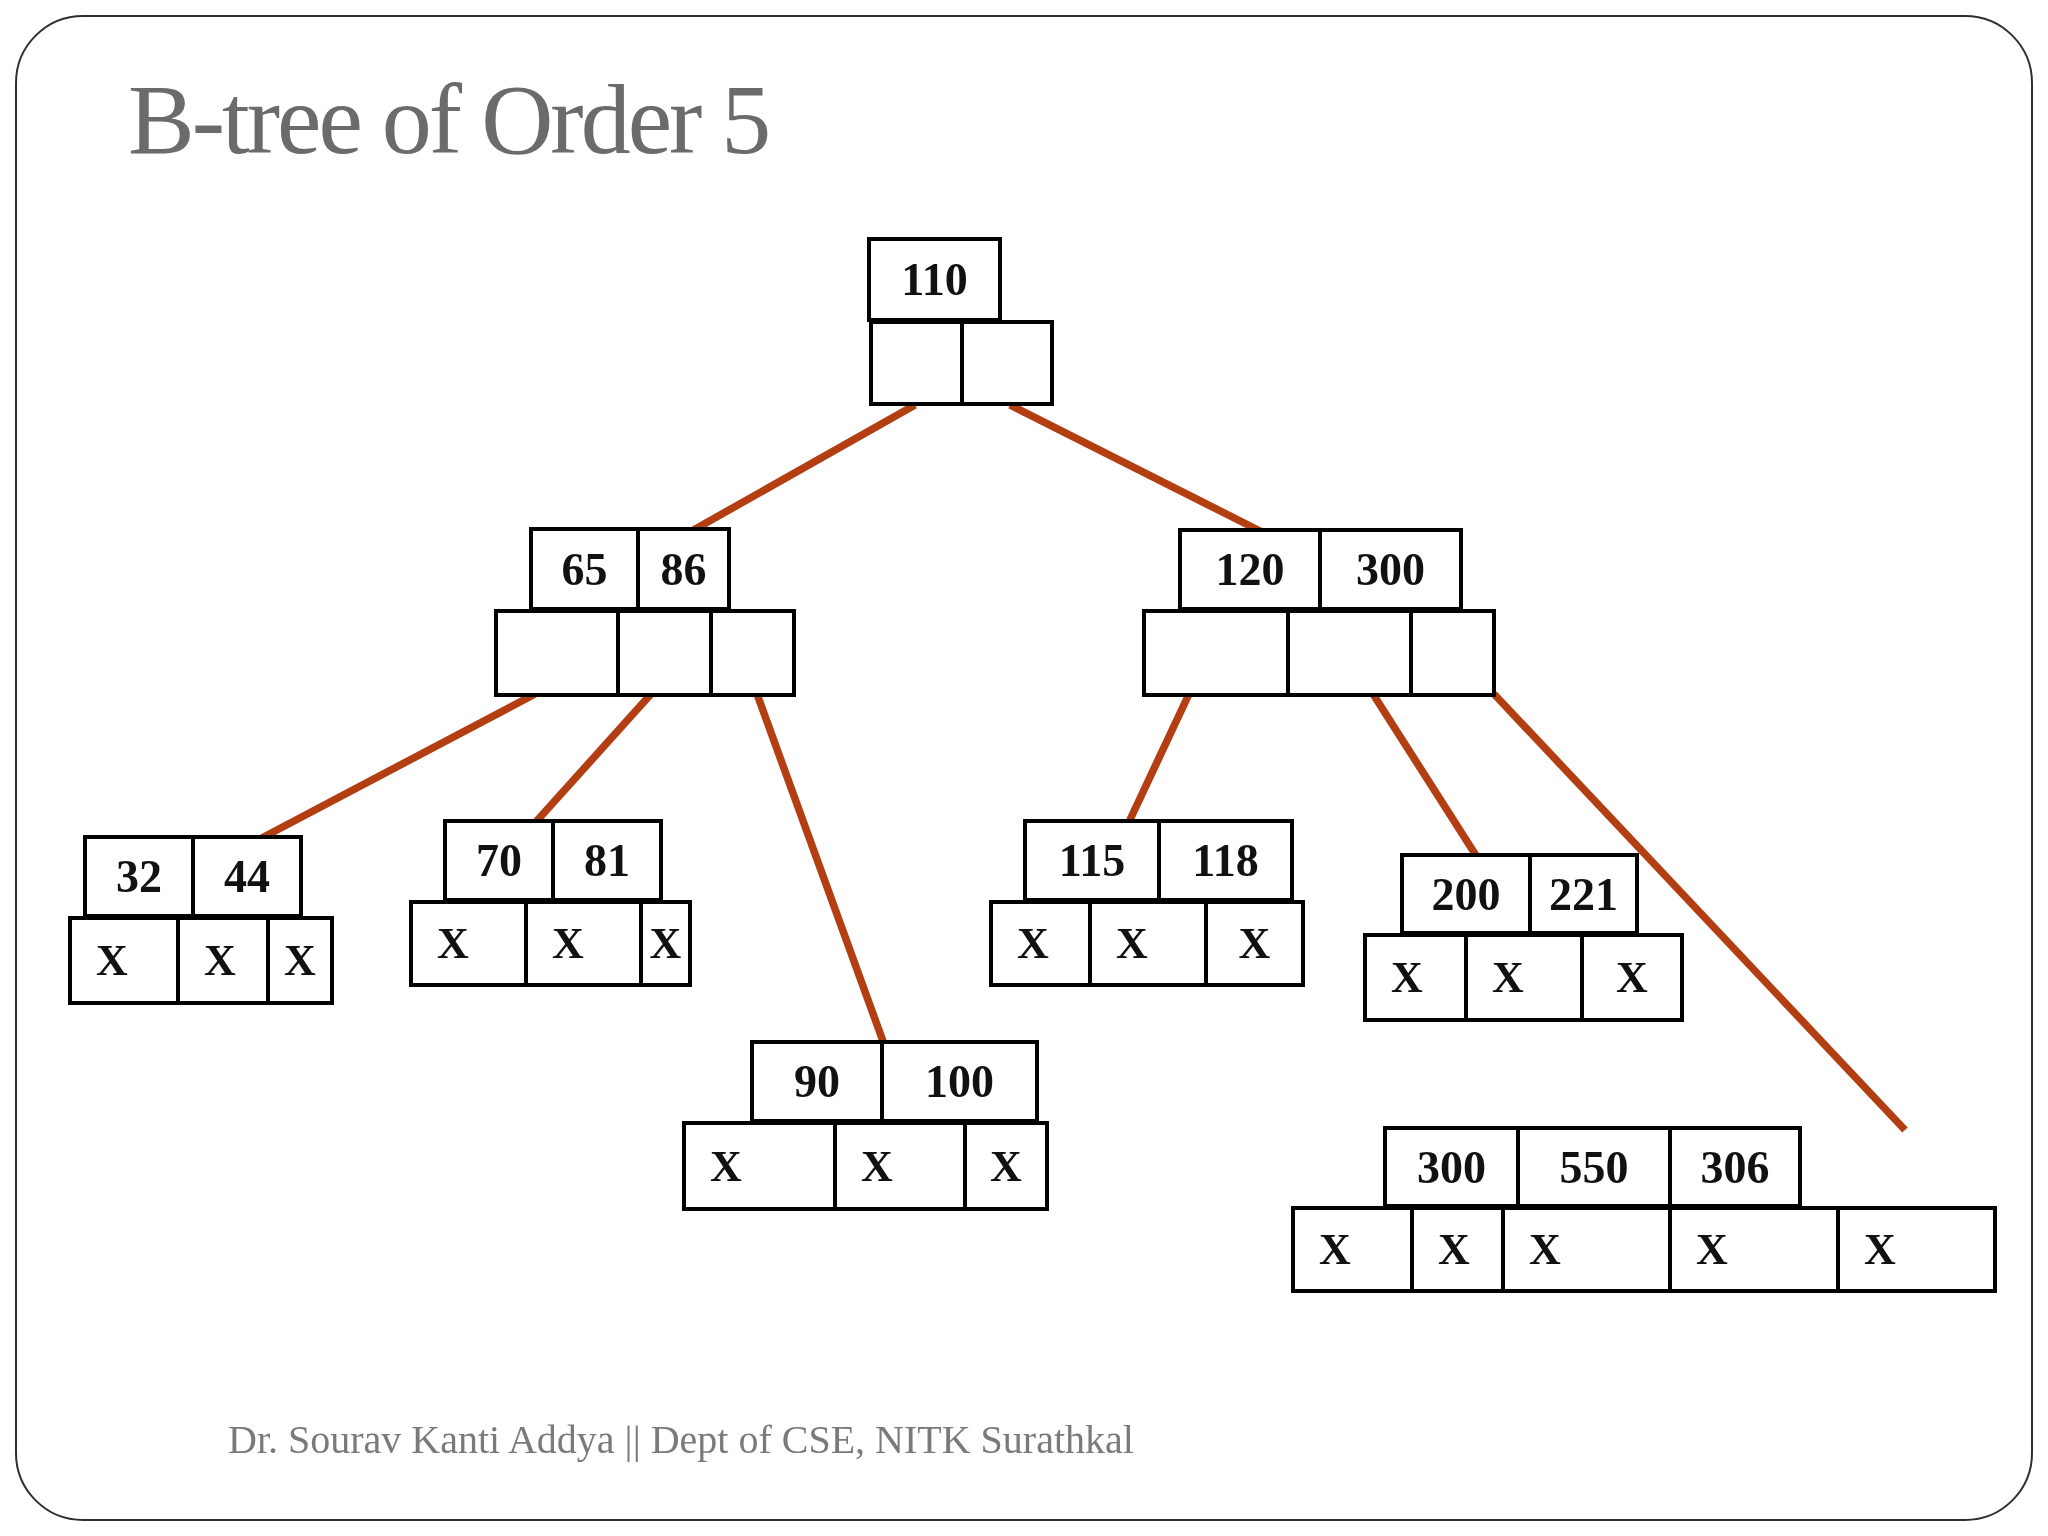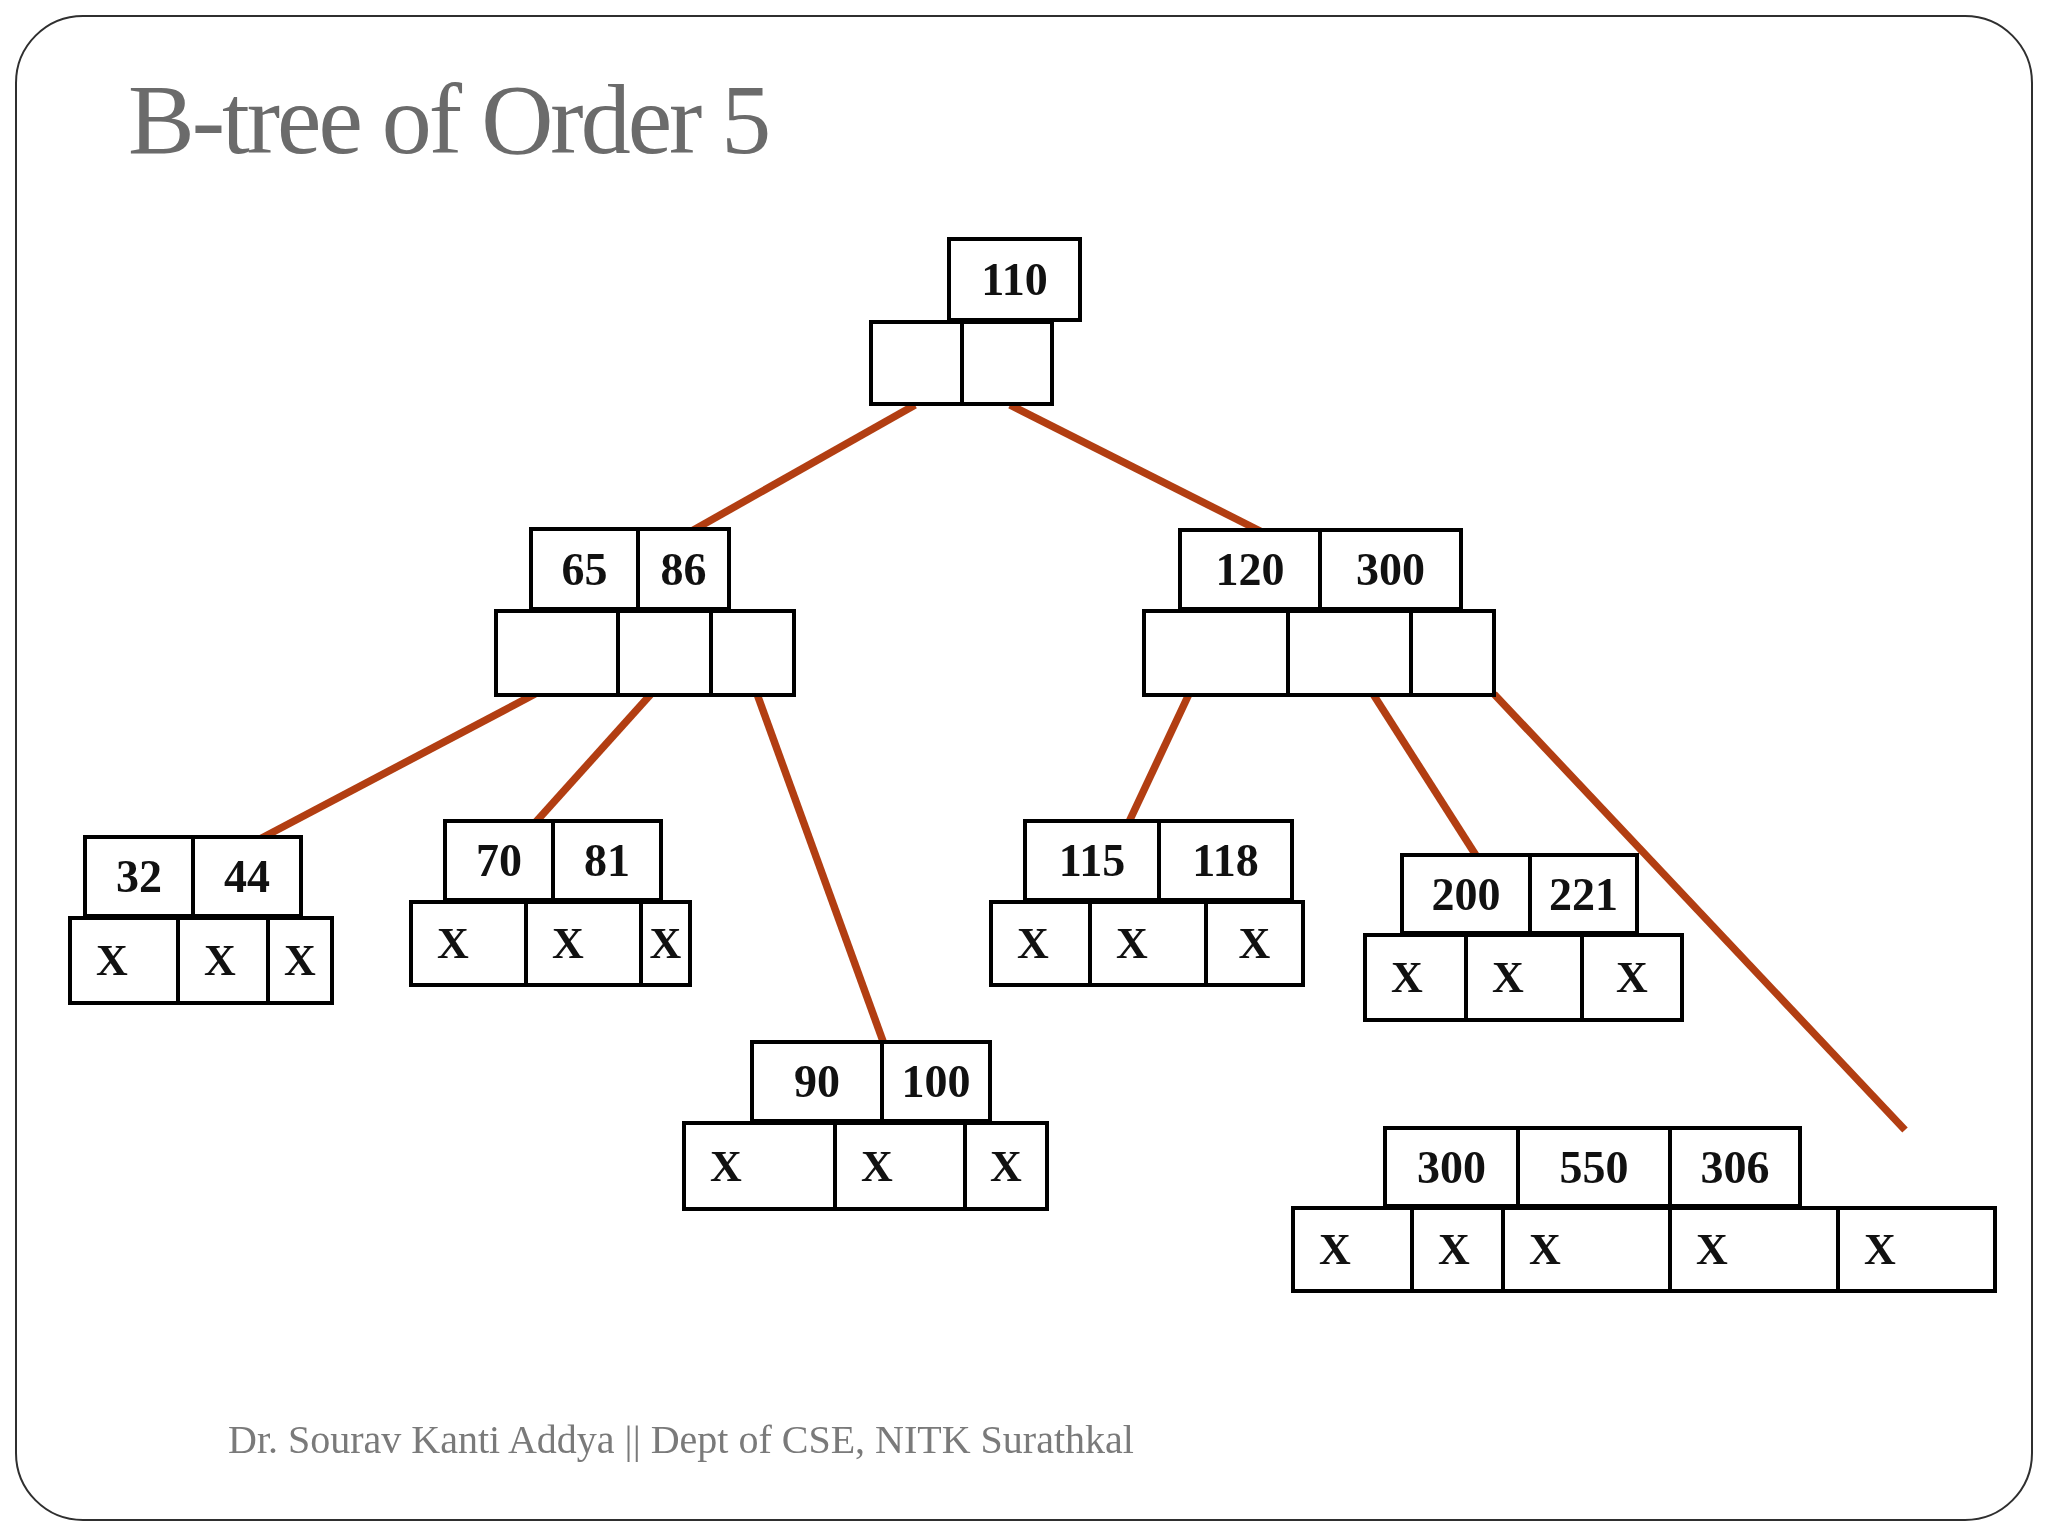--- a/index.html
+++ b/index.html
@@ -48,21 +48,21 @@
     <line x1="915" y1="405" x2="690" y2="532"></line>
     <line x1="1010" y1="405" x2="1262" y2="532"></line>
     <line x1="535" y1="694" x2="258" y2="840"></line>
     <line x1="651" y1="694" x2="534" y2="824"></line>
     <line x1="757" y1="694" x2="884" y2="1044"></line>
     <line x1="1189" y1="694" x2="1128" y2="824"></line>
     <line x1="1373" y1="694" x2="1477" y2="857"></line>
     <line x1="1494" y1="694" x2="1905" y2="1130"></line>
   </svg>
 
-  <div class="row" style="left:947px;top:237px;height:85px">
+  <div class="row" style="left:867px;top:237px;height:85px">
     <div class="cell key" style="width:135px">110</div>
   </div>
   <div class="row" style="left:869px;top:320px;height:86px">
     <div class="cell ptr c" style="width:95px"></div>
     <div class="cell ptr c" style="width:94px"></div>
   </div>
 
   <div class="row" style="left:529px;top:527px;height:84px">
     <div class="cell key" style="width:111px">65</div>
     <div class="cell key" style="width:95px">86</div>
@@ -98,21 +98,21 @@
     <div class="cell key" style="width:112px">81</div>
   </div>
   <div class="row" style="left:409px;top:900px;height:87px">
     <div class="cell ptr" style="width:119px">X</div>
     <div class="cell ptr" style="width:119px">X</div>
     <div class="cell ptr c" style="width:53px">X</div>
   </div>
 
   <div class="row" style="left:750px;top:1040px;height:83px">
     <div class="cell key" style="width:134px">90</div>
-    <div class="cell key" style="width:112px">100</div>
+    <div class="cell key" style="width:159px">100</div>
   </div>
   <div class="row" style="left:682px;top:1121px;height:90px">
     <div class="cell ptr" style="width:155px">X</div>
     <div class="cell ptr" style="width:134px">X</div>
     <div class="cell ptr c" style="width:86px">X</div>
   </div>
 
   <div class="row" style="left:1023px;top:819px;height:83px">
     <div class="cell key" style="width:138px">115</div>
     <div class="cell key" style="width:137px">118</div>

